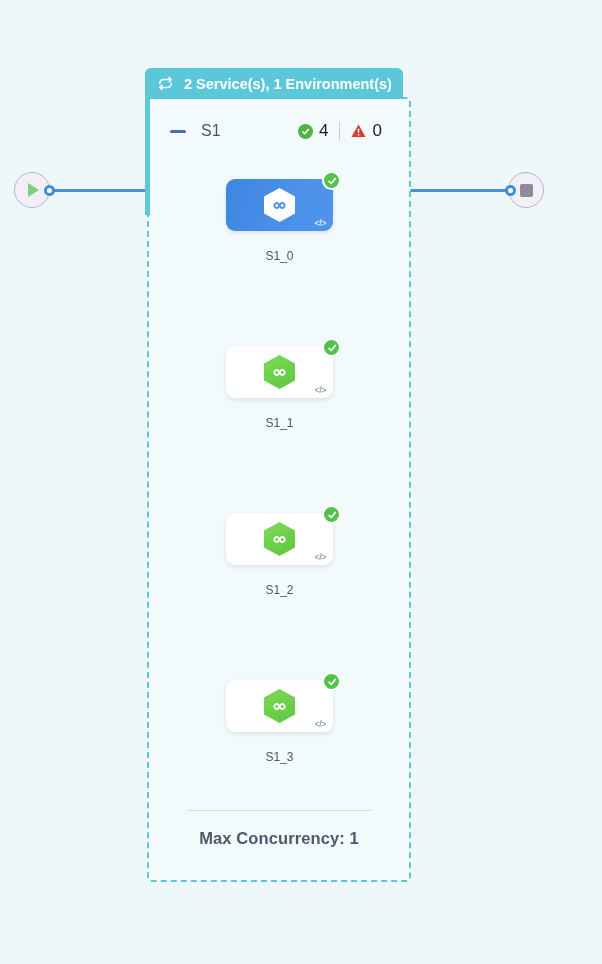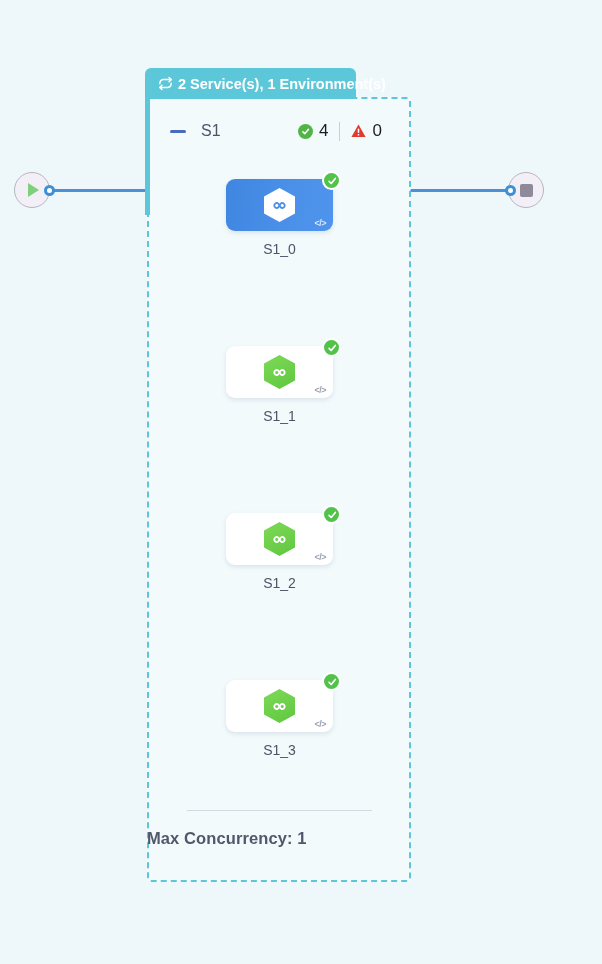--- a/index.html
+++ b/index.html
@@ -86,27 +86,27 @@
     width: 5px;
     height: 118px;
     background: #5cc7d9;
   }
 
   
   #group-header {
     position: absolute;
     left: 145px;
     top: 68px;
-    width: 211px;
+    width: 258px;
     height: 31px;
     background: #5cc7d9;
     border-radius: 6px 6px 0 0;
     display: flex;
     align-items: center;
-    gap: 4px;
+    gap: 10px;
     padding: 0 12px;
     color: #ffffff;
     font-size: 14.5px;
     font-weight: 600;
     white-space: nowrap;
   }
   .loop-icon { display: flex; align-items: center; }
 
   
   #group-title-row {
@@ -190,34 +190,34 @@
     position: absolute;
     right: 7px; bottom: 3px;
     font-size: 9px;
     font-weight: 700;
     letter-spacing: -0.5px;
   }
   .code-badge.on-blue { color: #d8e8fb; }
   .code-badge.on-white { color: #9aa2b1; }
 
   .node-label {
-    margin-top: 10px;
+    margin-top: 18px;
     text-align: center;
-    font-size: 14px;
+    font-size: 12px;
     color: #4b5568;
     width: 107px;
   }
 
   
   #group-footer {
     position: absolute;
     left: 147px;
     width: 264px;
     top: 810px;
-    text-align: left;
+    text-align: center;
   }
   #footer-divider {
     width: 185px;
     height: 1px;
     background: #d4dae2;
     margin: 0 auto 18px auto;
   }
   #footer-text {
     font-size: 16.5px;
     font-weight: 700;

